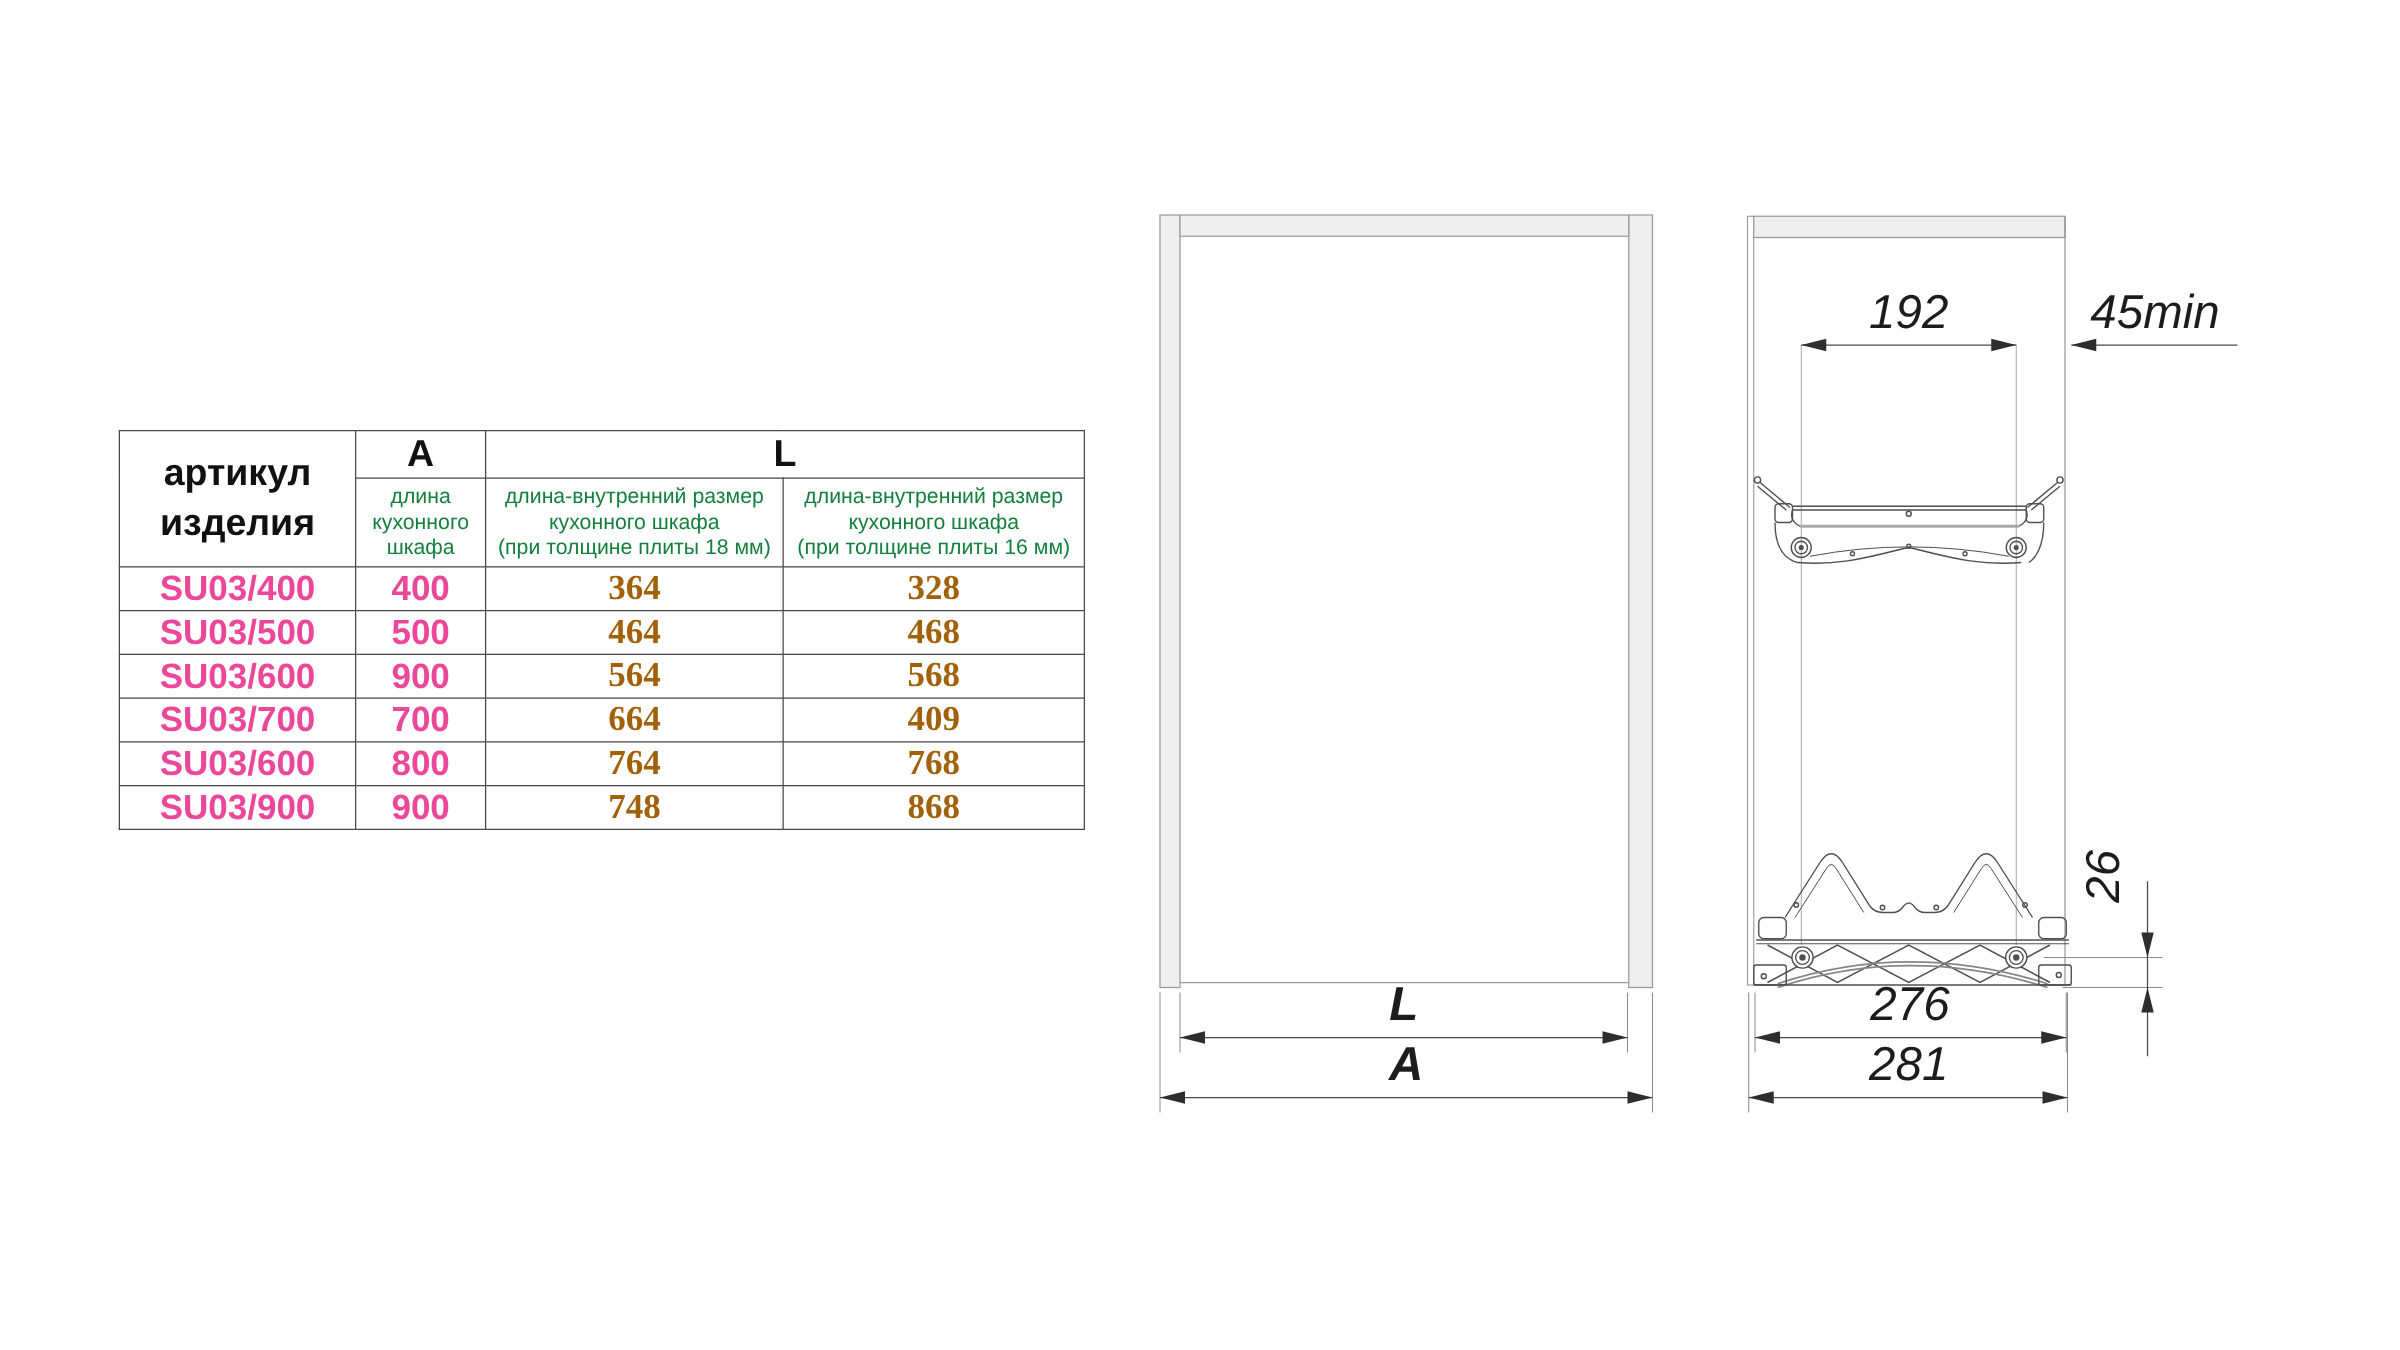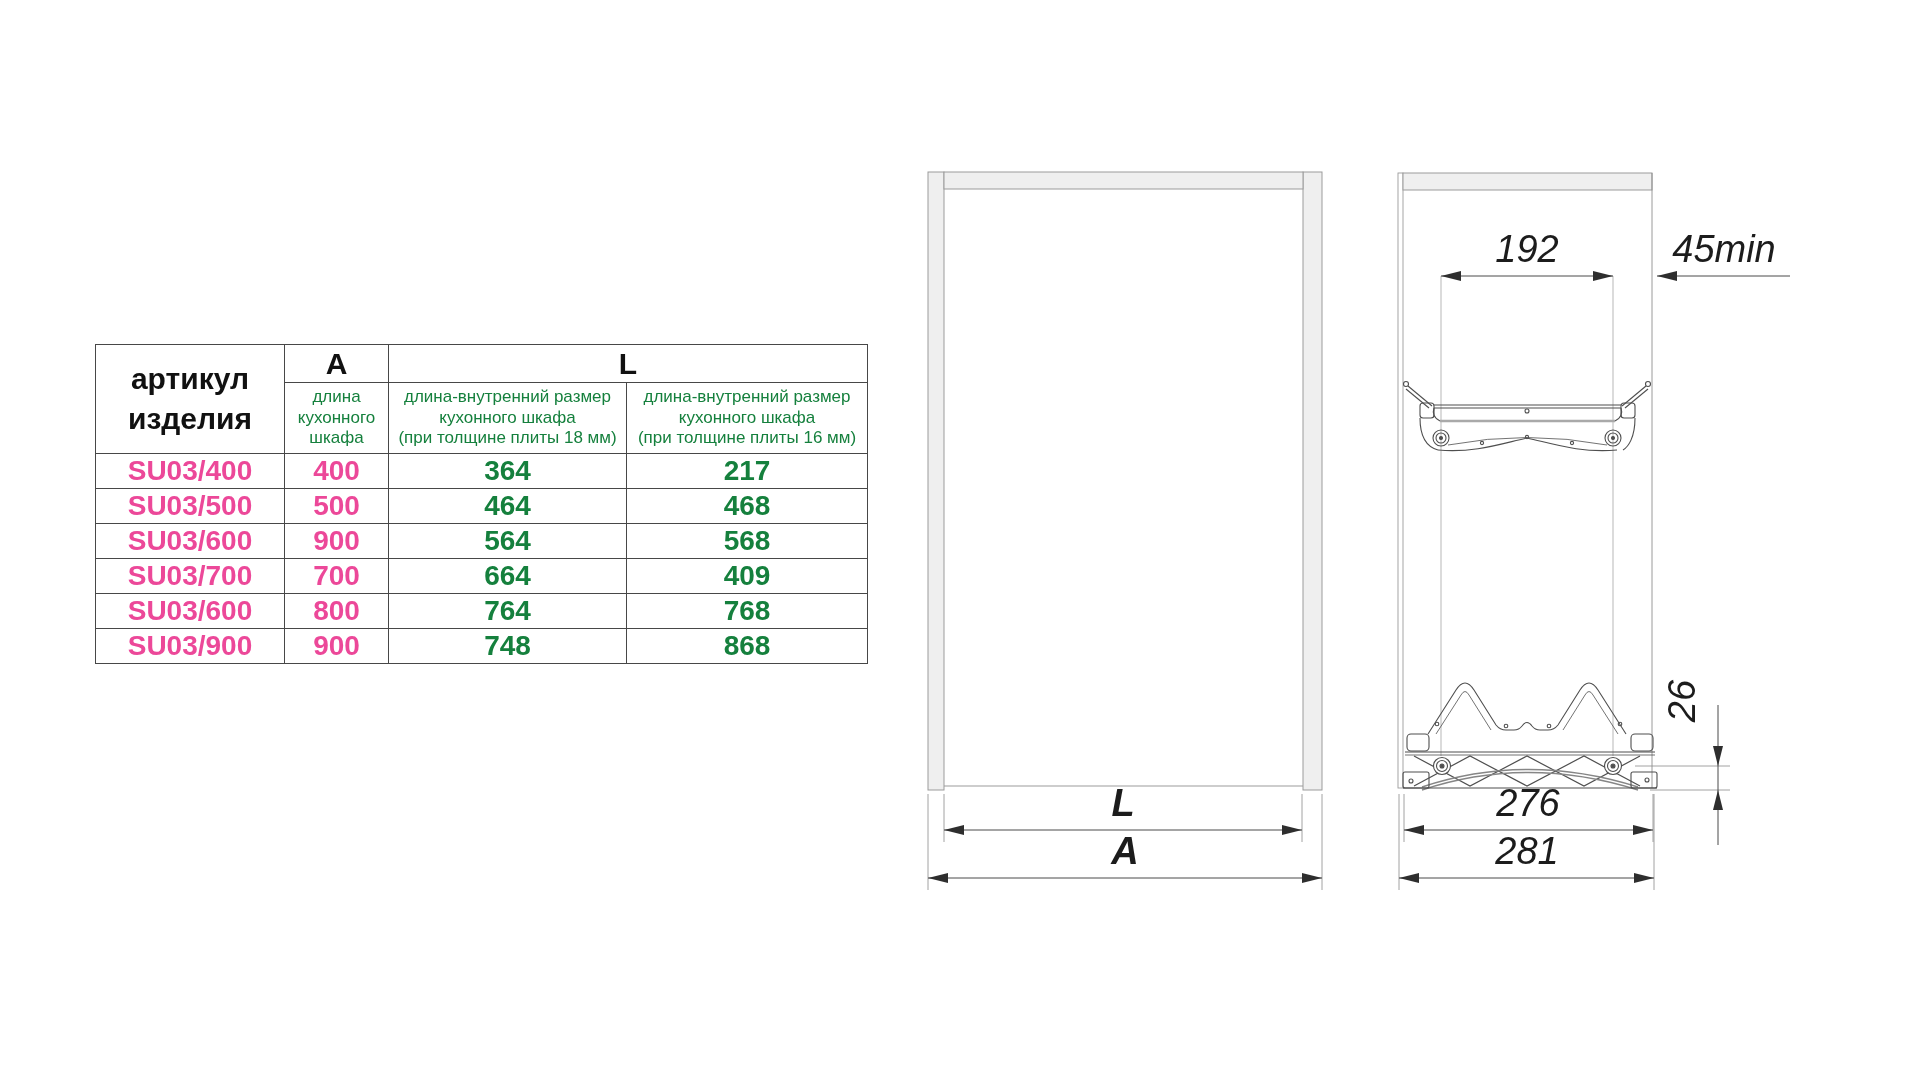--- a/index.html
+++ b/index.html
@@ -21,21 +21,21 @@
   table.params th, table.params td{
     border:1px solid #474747;text-align:center;vertical-align:middle;
     padding:0 4px;overflow:hidden;
   }
   .col-art{width:189px}.col-a{width:104px}.col-l18{width:238px}.col-l16{width:241px}
   tr.hdr-top th{height:37px;font-size:30px;font-weight:bold;color:#111;}
   th.art-cell{font-size:17px;font-weight:normal;line-height:1.35;white-space:pre-line;color:#1f1f1f;margin-top:37px;}
   tr.hdr-sub th{height:70px;font-size:17px;font-weight:normal;line-height:1.22;white-space:pre-line;color:#15803d;}
   tr.data-row td{height:34px;font-size:28px;font-weight:bold;}
   td.val-black{color:#ec4899;}
-  td.val-muted{color:#15803d;}
+  td.val-muted{color:#a16207;font-family:Liberation Serif, serif;}
   
   .diagram{position:absolute;}
   #front-view{left:900px;top:140px;}
   #side-view{left:1380px;top:140px;}
   .dim-num{font-family:"Liberation Sans", sans-serif;font-style:italic;font-size:38px;fill:#1c1c1c;}
   .dim-letter{font-family:"Liberation Sans", sans-serif;font-style:italic;font-weight:bold;font-size:38px;fill:#1c1c1c;}
 </style>
 </head>
 <body>
 
@@ -66,21 +66,21 @@
         <th>длина-внутренний размер
 кухонного шкафа
 (при толщине плиты 16 мм)</th>
       </tr>
     </thead>
     <tbody>
       <tr class="data-row">
         <td class="val-black">SU03/400</td>
         <td class="val-black">400</td>
         <td class="val-muted">364</td>
-        <td class="val-muted">217</td>
+        <td class="val-muted">328</td>
       </tr>
       <tr class="data-row">
         <td class="val-black">SU03/500</td>
         <td class="val-black">500</td>
         <td class="val-muted">464</td>
         <td class="val-muted">468</td>
       </tr>
       <tr class="data-row">
         <td class="val-black">SU03/600</td>
         <td class="val-black">900</td>

